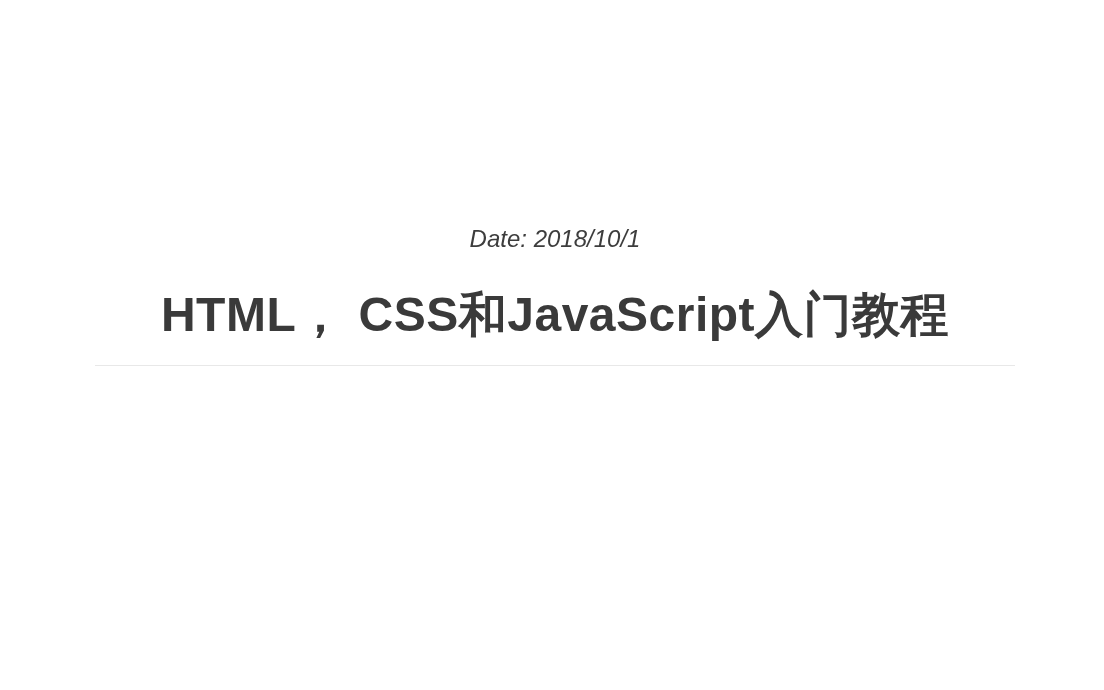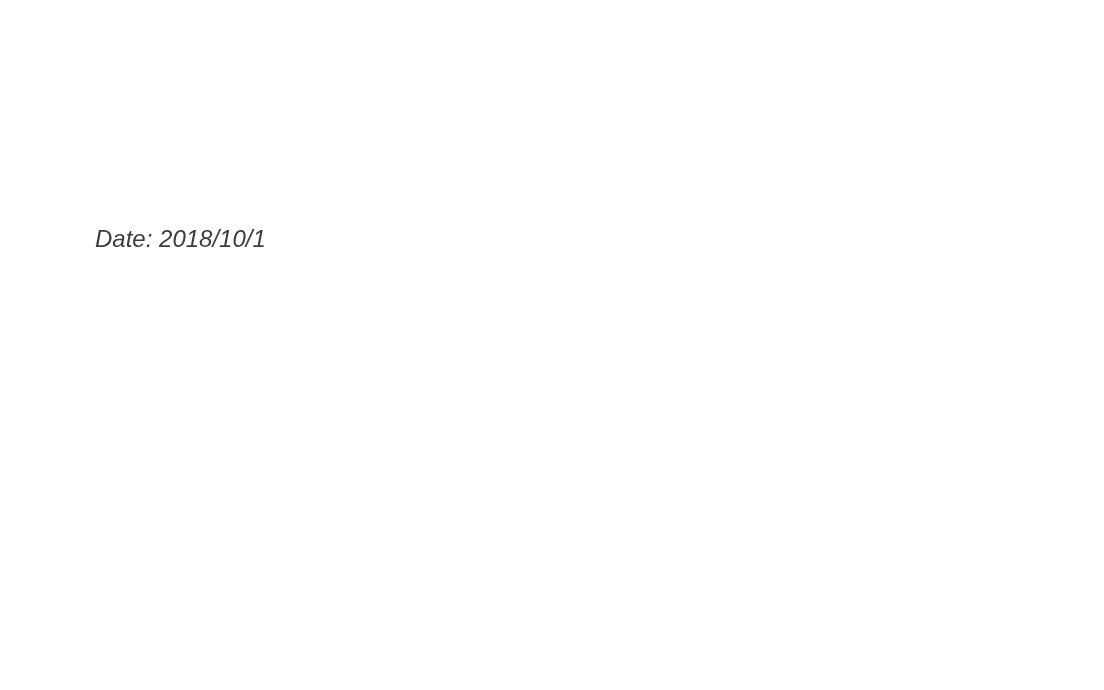--- a/index.html
+++ b/index.html
@@ -1,18 +1,19 @@
 <!DOCTYPE html>
 <html><head>
   <meta charset="utf-8">
   <style>
     * {
       margin: 0;
       padding: 0;
       box-sizing: border-box;
+      text-align: center;
     }
     body {
       width: 1104px;
       height: 690px;
       background: #ffffff;
       font-family: "Segoe UI", "Helvetica Neue", Arial, "PingFang SC", "Microsoft YaHei", sans-serif;
       position: relative;
     }
     .content {
       position: absolute;
@@ -34,13 +35,14 @@
       letter-spacing: 0.5px;
       padding-bottom: 18px;
       border-bottom: 1px solid #e8e8e8;
     }
   </style>
 </head>
 <body>
 
 <div class="content">
   <div class="date-line">Date: 2018/10/1</div>
+  <h1 class="title">HTML， CSS和JavaScript入门教程</h1>
 </div>
 
 </body></html>

